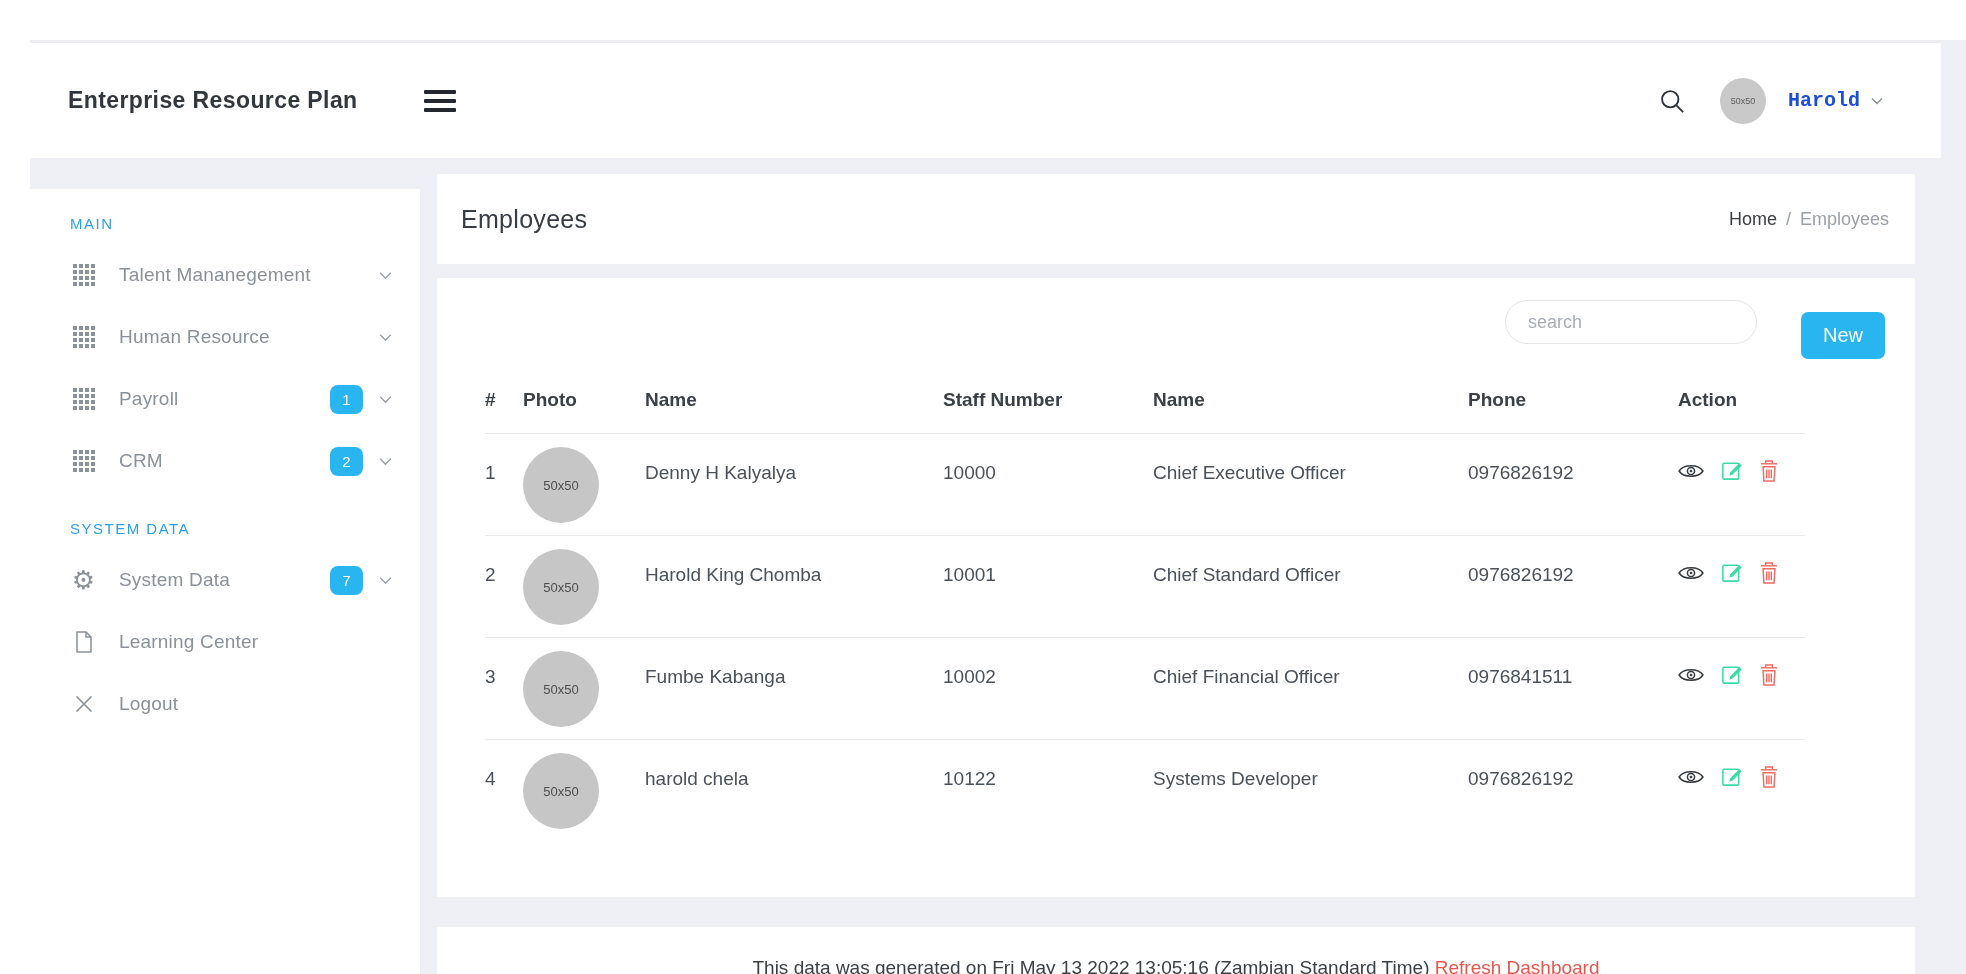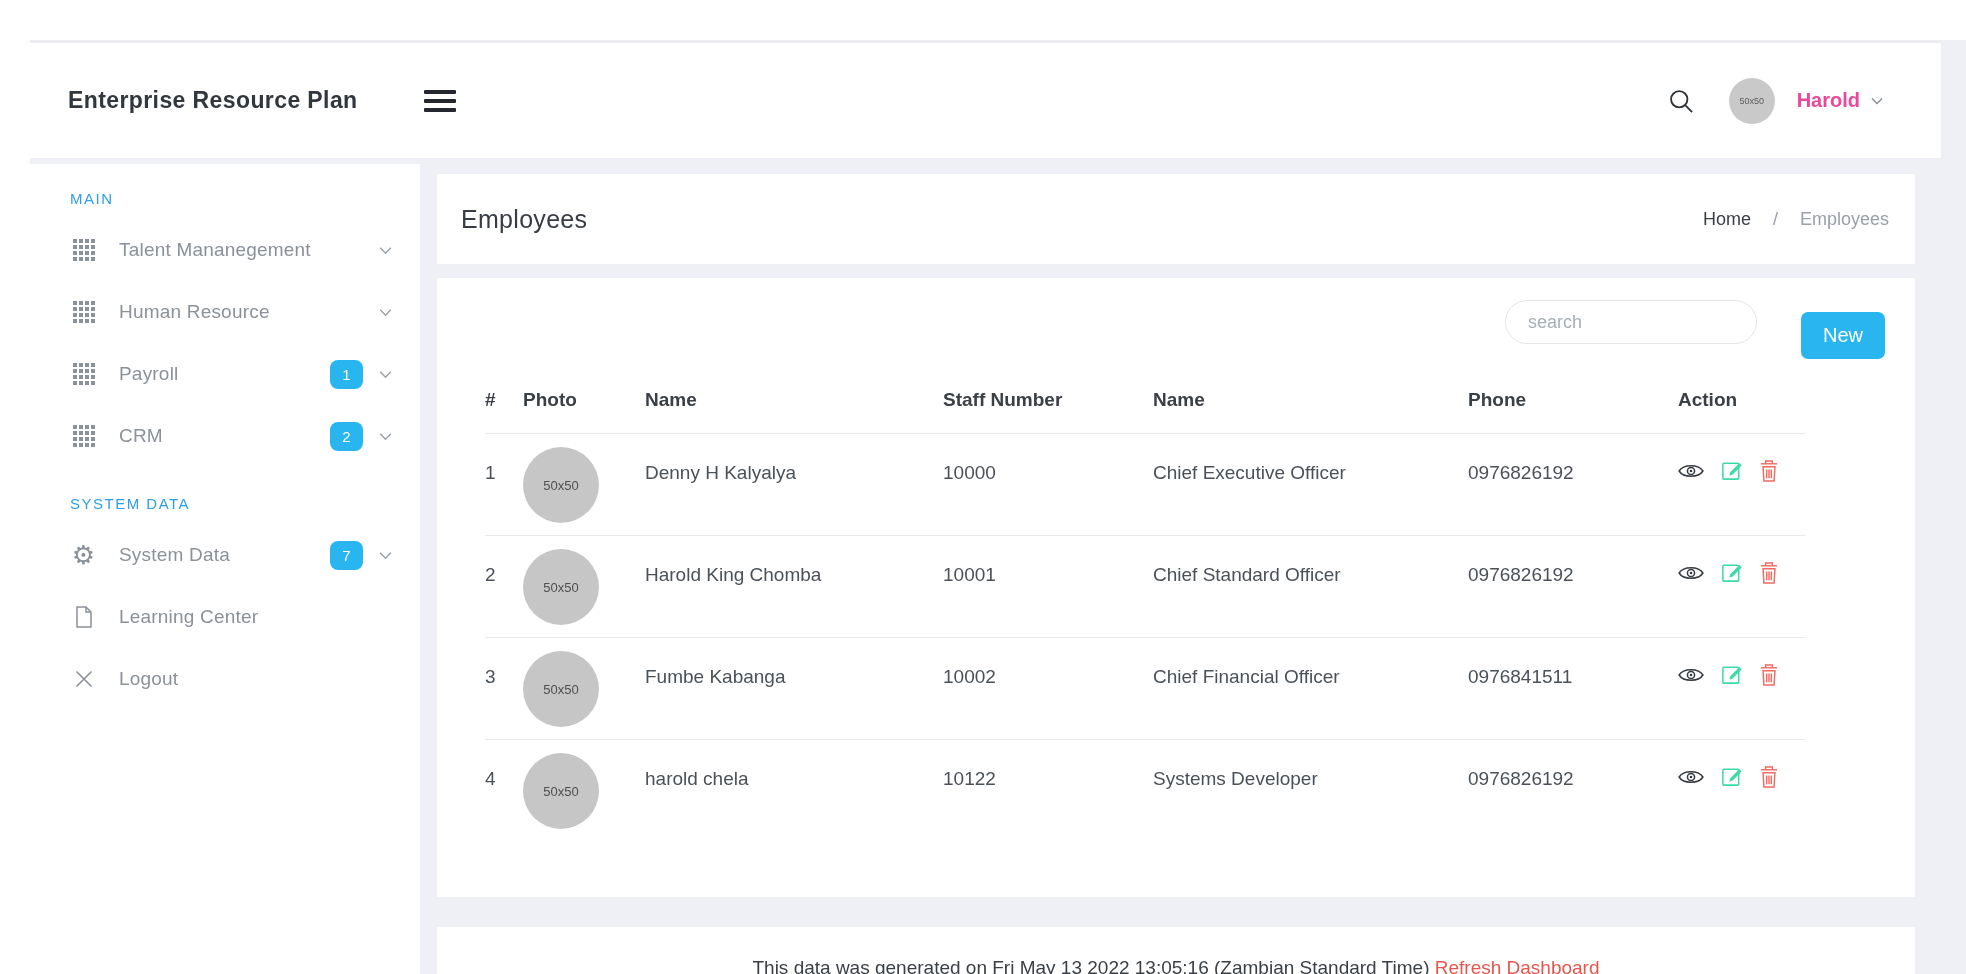--- a/index.html
+++ b/index.html
@@ -23,24 +23,24 @@
   .hamburger { margin-left: 66px; cursor: pointer; }
   .hamburger .bar { width: 32px; height: 4px; background: #24282e; margin: 5px 0; border-radius: 1px; }
   .topbar-right { margin-left: auto; display: flex; align-items: center; margin-right: 56px; }
   .search-btn { cursor: pointer; display: flex; margin-right: 34px; }
   .avatar {
     width: 46px; height: 46px; border-radius: 50%; background: #c9c9c9;
     display: flex; align-items: center; justify-content: center;
     font-size: 9px; color: #5c5c5c; margin-right: 22px; flex-shrink: 0;
   }
   .user { display: flex; align-items: center; gap: 9px; cursor: pointer; }
-  .user-name { font-size: 20px; font-weight: bold; color: #ec4899; }
+  .user-name { font-size: 20px; font-weight: bold; color: #1d4ed8; font-family: Liberation Mono, monospace; }
   
   .content { flex: 1; display: flex; min-height: 0; }
-  .sidebar { width: 390px; flex-shrink: 0; padding-top: 6px; }
+  .sidebar { width: 390px; flex-shrink: 0; padding-top: 31px; }
   .sidebar-inner { background: #ffffff; height: 100%; padding-top: 12px; }
   .side-section { color: #2d9fe8; font-size: 15px; letter-spacing: 1.5px; margin: 14px 0 12px 40px; }
   .side-section.second { margin-top: 28px; }
   .side-item {
     height: 62px; display: flex; align-items: center;
     padding-left: 40px; padding-right: 26px; position: relative;
     color: #8b9199; font-size: 19px; cursor: pointer;
   }
   .side-item .icn { width: 27px; display: flex; justify-content: center; margin-right: 22px; color: #8b9199; }
   .side-item .lbl { flex: 1; white-space: nowrap; overflow: hidden; letter-spacing: .2px; }
@@ -52,21 +52,21 @@
   }
   .chev { display: flex; color: #9aa1ab; }
   .gear-glyph { font-size: 26px; line-height: 1; }
   
   .main { flex: 1; padding: 16px 26px 0 17px; display: flex; flex-direction: column; min-width: 0; }
   .page-head {
     background: #fff; height: 90px; flex-shrink: 0;
     display: flex; align-items: center; justify-content: space-between; padding: 0 26px 0 24px;
   }
   .page-title { font-size: 25px; font-weight: 500; color: #383d44; letter-spacing: .3px; }
-  .breadcrumb { display: flex; gap: 22px; font-size: 18px; color: #9aa0a8; }
+  .breadcrumb { display: flex; gap: 9px; font-size: 18px; color: #9aa0a8; }
   .breadcrumb .home { color: #3b4046; cursor: pointer; }
   .table-card { background: #fff; margin-top: 14px; padding: 22px 0 55px 0; flex-shrink: 0; }
   .toolbar { display: flex; justify-content: flex-end; align-items: flex-start; padding-right: 30px; gap: 44px; }
   .search-input {
     width: 252px; height: 44px; border: 1px solid #e3e5e9; border-radius: 22px;
     padding: 12px 22px; font-size: 18px; color: #555; outline: none;
     font-family: "Liberation Sans", sans-serif;
   }
   .search-input::placeholder { color: #a8aeb6; }
   .btn-new {

